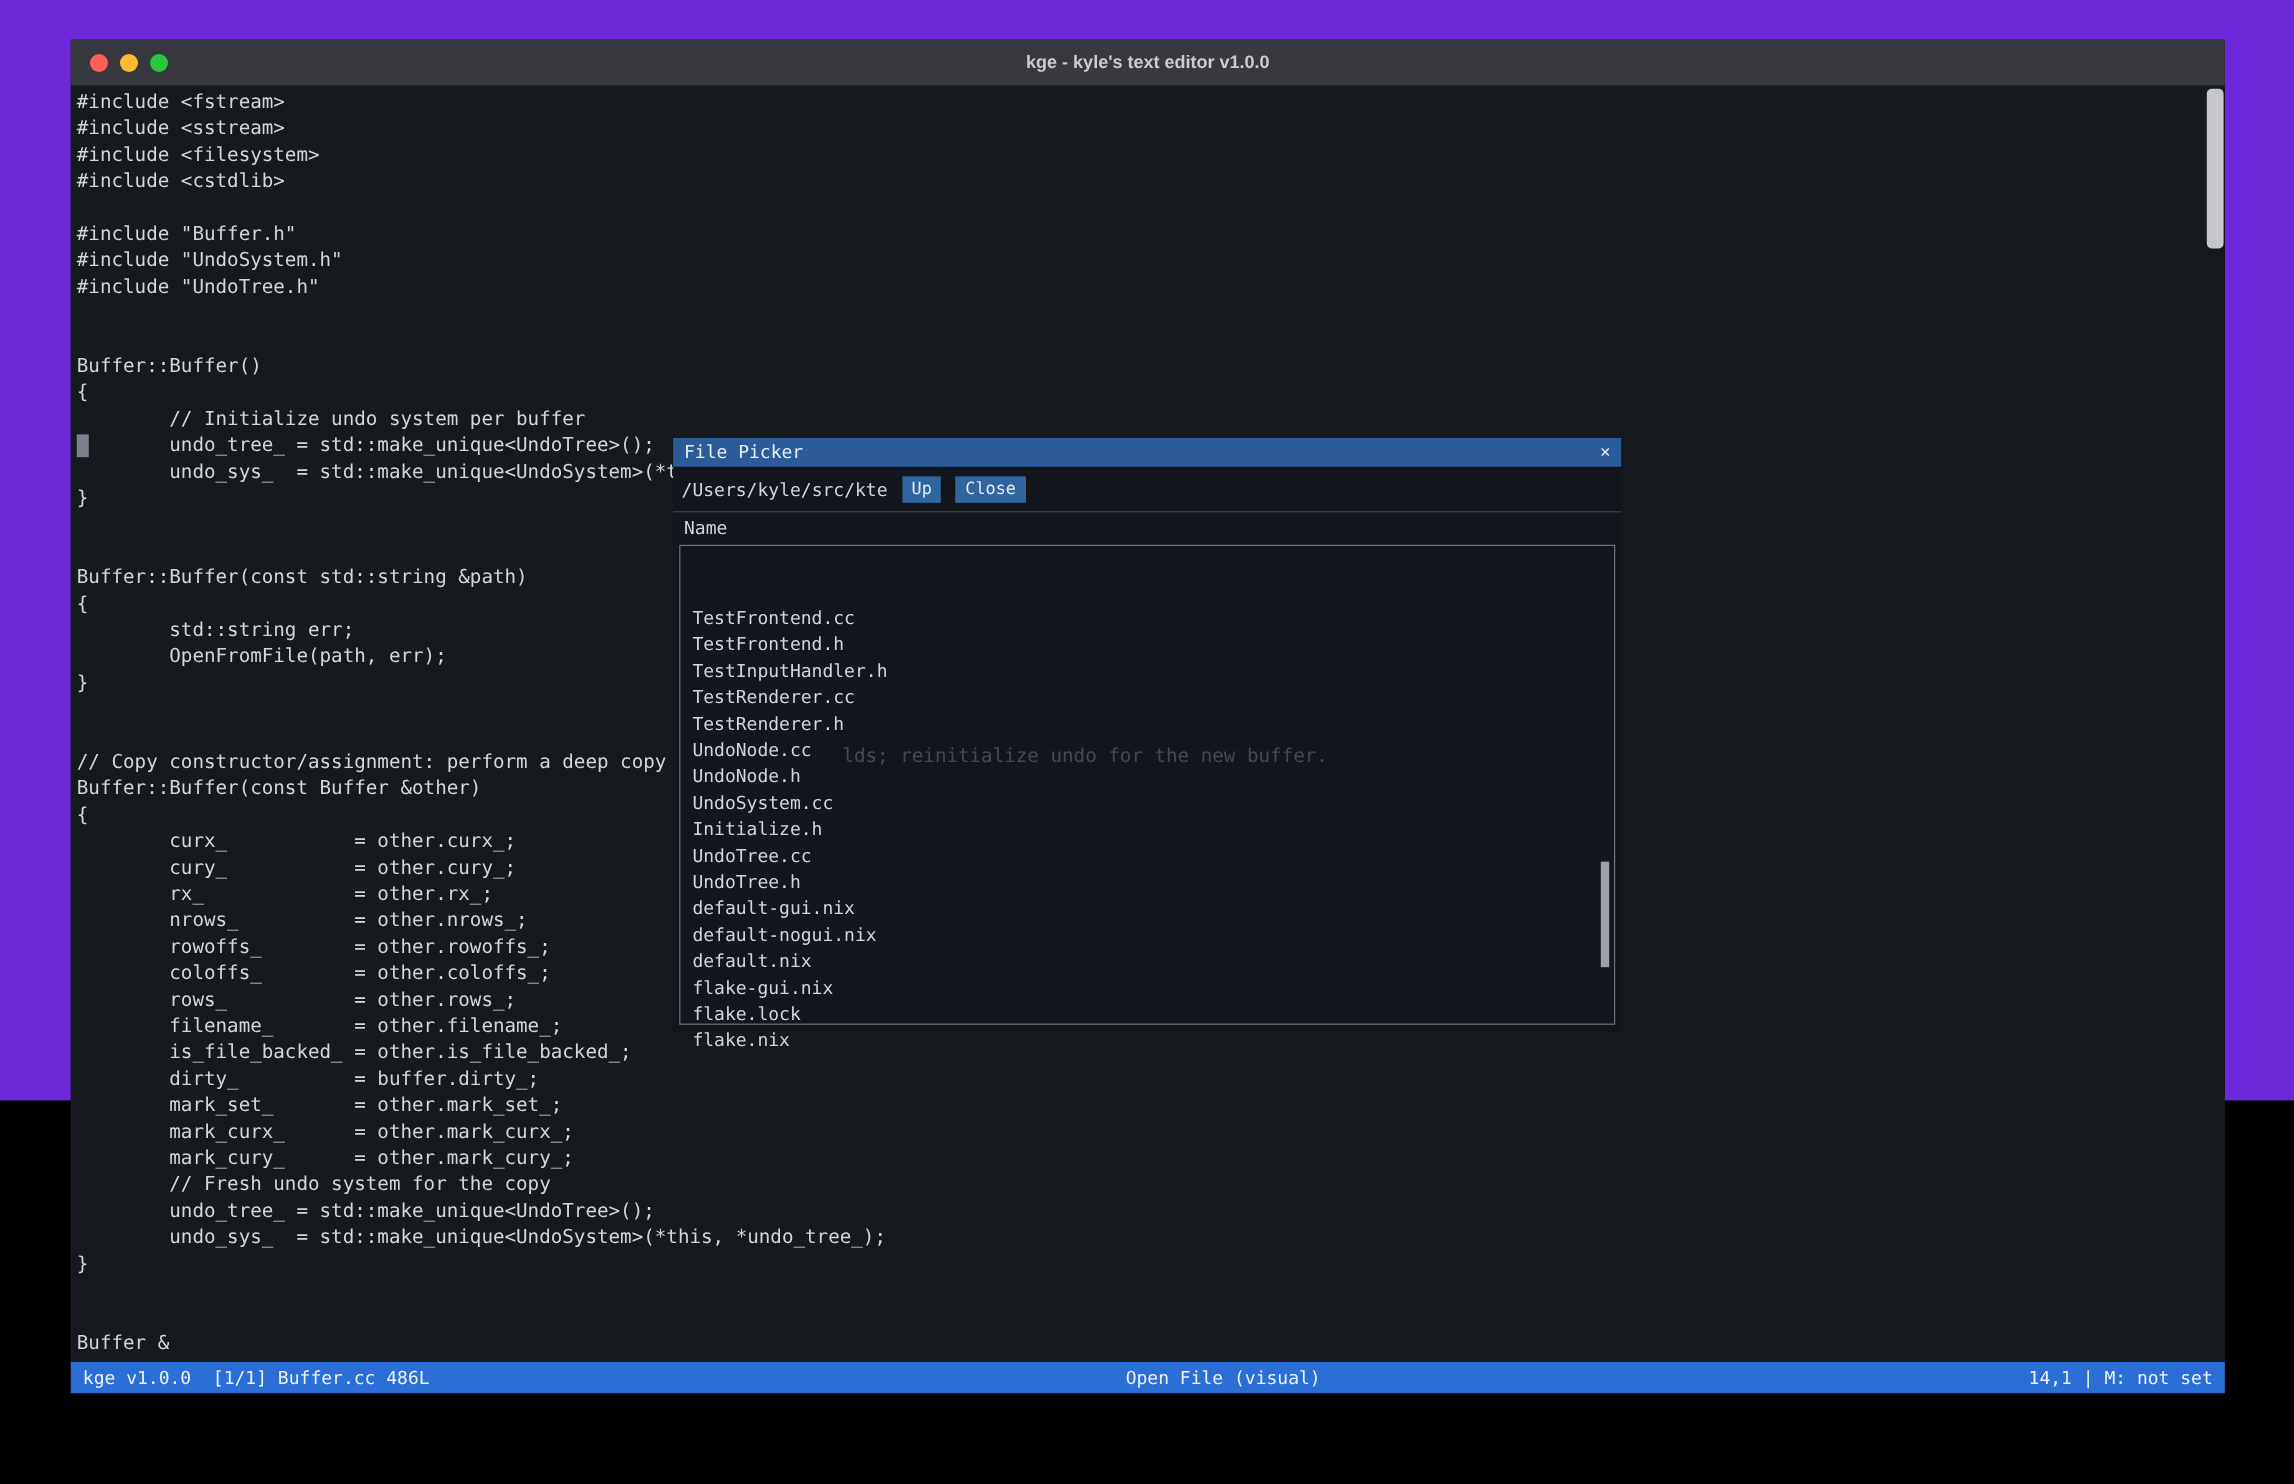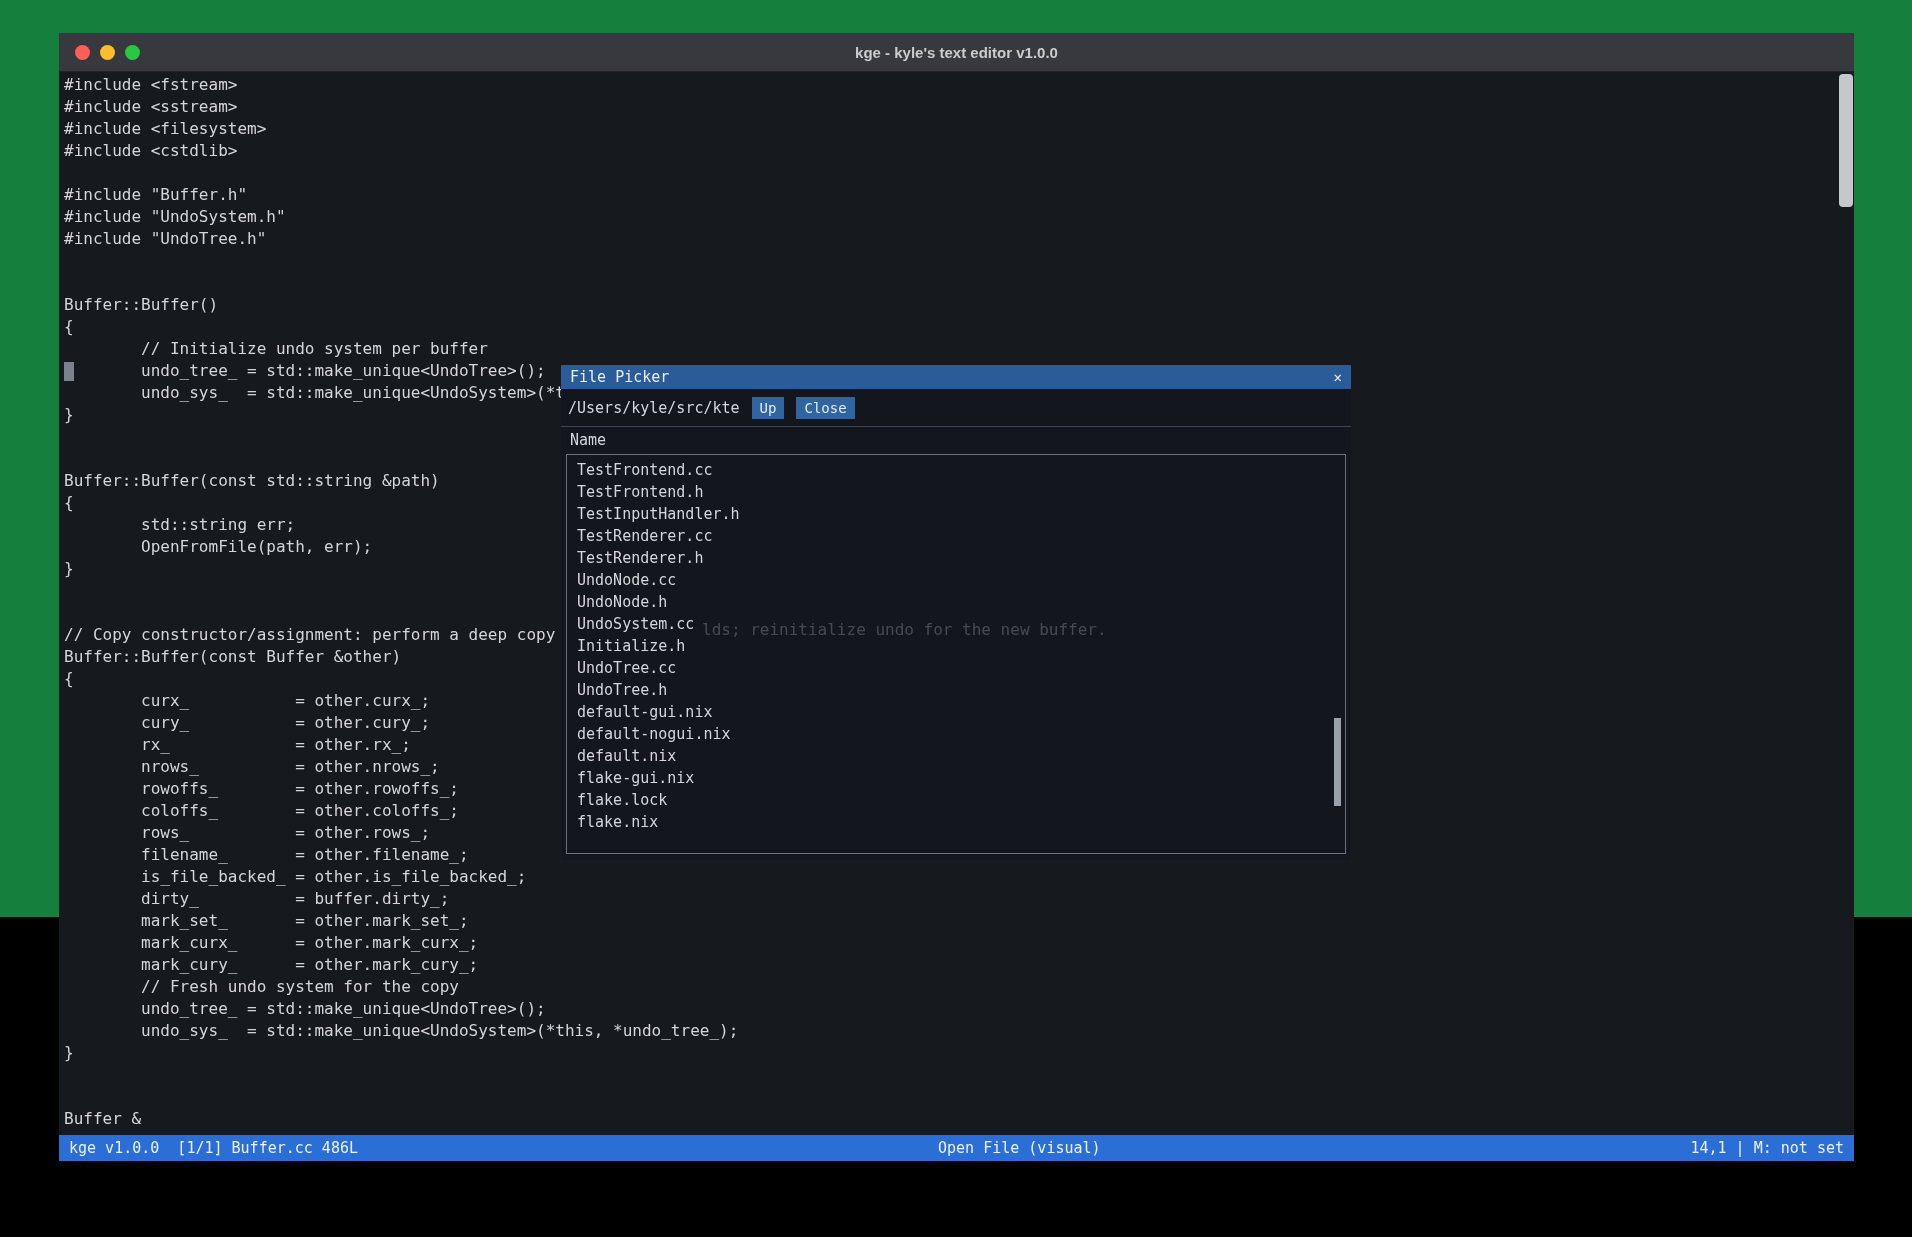--- a/index.html
+++ b/index.html
@@ -1,17 +1,17 @@
 <!DOCTYPE html>
 <html><head>
 <meta charset="utf-8">
 <style>
   * { margin:0; padding:0; box-sizing:border-box; }
   html,body { width:1912px; height:1237px; background:#000; overflow:hidden; }
-  .stage { position:relative; width:1912px; height:917px; background:#15803d;
+  .stage { position:relative; width:1912px; height:917px; background:#6d28d9;
            font-family:"DejaVu Sans Mono", monospace; }
 
   .window { position:absolute; left:59px; top:33px; width:1795px; height:1128px;
             background:#16191e; }
 
   
   .titlebar { position:relative; height:39px; background:#38393e;
               border-bottom:1px solid #222327;
               display:flex; align-items:center; justify-content:center; }
   .lights { position:absolute; left:16px; top:0; height:100%;
@@ -41,21 +41,21 @@
   .dialog-close { font-size:14px; line-height:1; }
   .path-row { height:38px; display:flex; align-items:center; gap:12px; padding:0 7px;
               border-bottom:1px solid #40454d; font-size:15px; color:#d3d6da; }
   .btn { font-family:"DejaVu Sans Mono", monospace; font-size:14px; color:#e3ecf6;
          background:#30659f; border:none; padding:3px 8px; cursor:default; }
   .name-header { height:27px; line-height:27px; padding:0 9px; font-size:15px; color:#d3d6da; }
   .bleed { position:absolute; left:141px; top:255px; font-size:16px; white-space:pre;
            color:rgba(205,210,216,0.28); pointer-events:none; }
   .file-list-box { position:absolute; left:5px; top:89px; width:780px; height:400px;
                    border:1px solid #6e737a; }
-  .file-items { padding-top:4px; }
+  .file-items { padding-top:4px;margin-top:45px; }
   .file-item { white-space:pre; font-size:15px; line-height:22px; height:22px;
                padding-left:10px; color:#d3d6da; }
   .list-scroll-thumb { position:absolute; right:4px; top:263px; width:7px; height:88px;
                        background:#9aa0a8; }
 
   
   .statusbar { position:absolute; left:0; top:1102px; width:100%; height:26px;
                background:#2b6fd6; color:#ecf2fc; font-size:15px; }
   .status-left { position:absolute; left:10px; top:50%; transform:translateY(-50%); white-space:pre; }
   .status-center { position:absolute; left:53.5%; top:50%; transform:translate(-50%,-50%); white-space:pre; }

